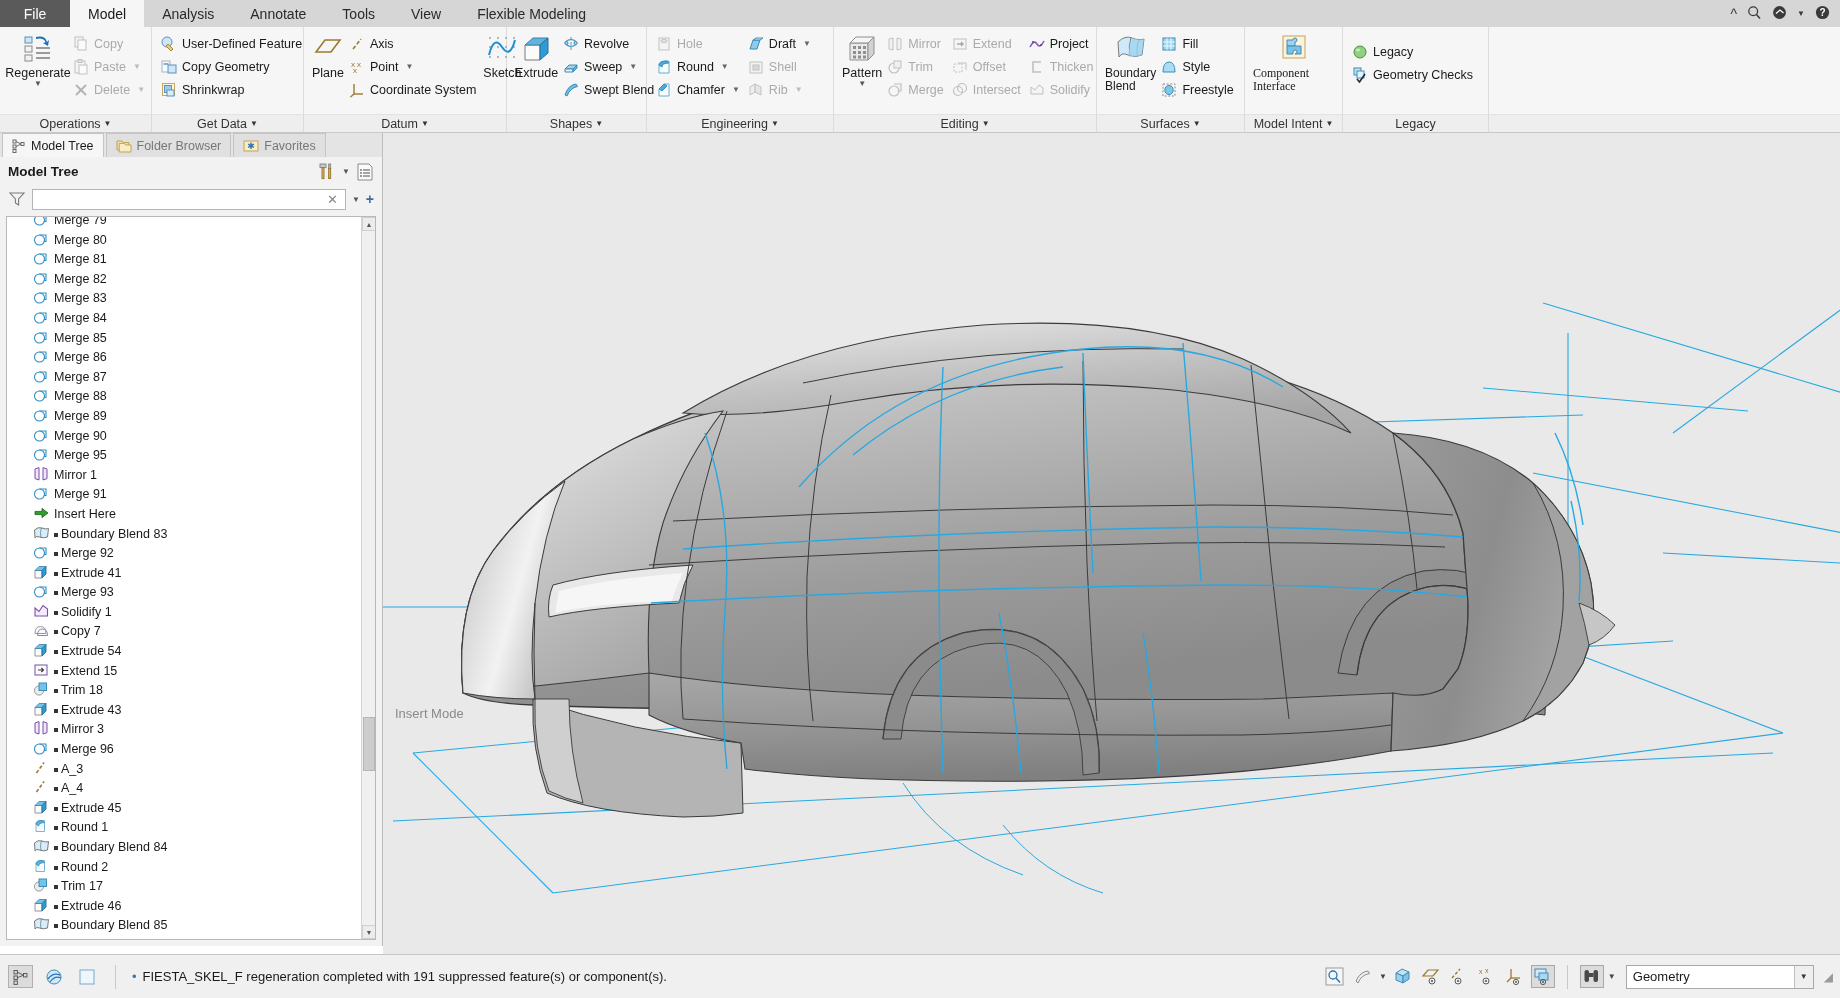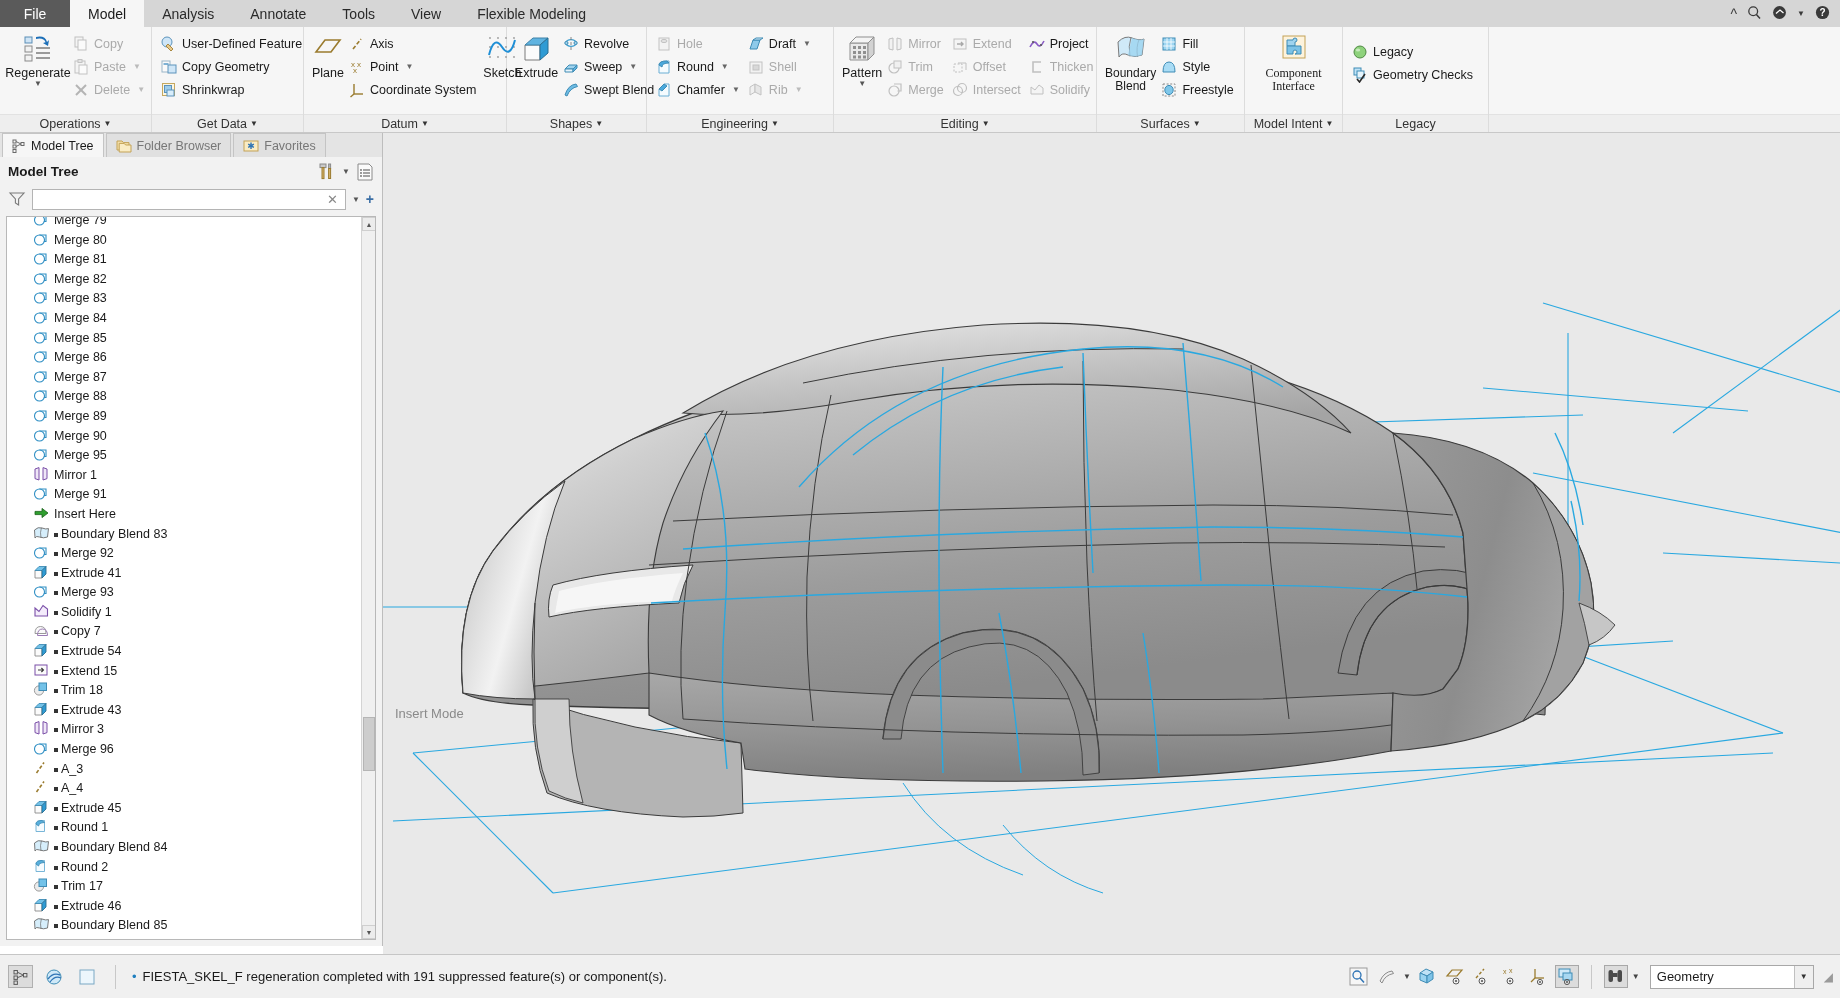--- a/index.html
+++ b/index.html
@@ -48,21 +48,21 @@
     height: 18px; line-height: 18px; text-align: center;
     font-size: 12.5px; color: #333; background: #eeeeee;
     border-top: 1px solid #e2e2e2;
   }
   .rgroup-label .caret { font-size: 8px; margin-left: 3px; position: relative; top: -2px; }
 
   .bigbtn {
     display: flex; flex-direction: column; align-items: center; justify-content: flex-start;
     width: 58px; padding: 2px 2px 0 2px; cursor: default;
   }
-  .bigbtn .lbl { font-size: 12.5px; text-align: center; line-height: 1.1; margin-top: 2px; color:#1a1a1a;}
+  .bigbtn .lbl { font-size: 12.5px; text-align: left; line-height: 1.1; margin-top: 2px; color:#1a1a1a;}
   .bigbtn .caret { font-size: 8px; color: #555; line-height: 6px; }
 
   .smallcol { display: flex; flex-direction: column; justify-content: flex-start; padding-top: 1px; }
   .smallbtn {
     display: flex; align-items: center; gap: 5px; height: 23px;
     padding: 0 5px 0 3px; font-size: 12.5px; white-space: nowrap; cursor: default; color:#1a1a1a;
   }
   .smallbtn.disabled { color: #aaaaaa; }
   .smallbtn .caret { font-size: 8px; color: #666; margin-left: 2px; }
   .smallbtn.disabled .caret { color: #bbb; }
@@ -153,21 +153,21 @@
   }
   .sb-btn.pressed { background:#dcdcdc; border:1px solid #b0b0b0; }
   .sb-sep { width:1px; height:24px; background:#c8c8c8; margin:0 8px; }
   .sb-msg { display:flex; align-items:center; gap:6px; font-size:13px; color:#1a1a1a; }
   .sb-bullet { color:#1f7fbf; font-size:13px; }
   .sb-right { margin-left:auto; display:flex; align-items:center; gap:4px; }
   .sb-ico { width:24px; height:23px; display:flex; align-items:center; justify-content:center; }
   .sb-ico.pressed { background:#dcdcdc; border:1px solid #a8a8a8; }
   .sb-caret { font-size:8px; color:#444; }
   .sb-select {
-    width:164px; height:24px; background:#ffffff; border:1px solid #a8a8a8;
+    width:188px; height:24px; background:#ffffff; border:1px solid #a8a8a8;
     display:flex; align-items:center; padding-left:6px; font-size:13px; margin-left:6px;
   }
   .sb-select .arrow {
     margin-left:auto; width:19px; height:22px; background:#efefef;
     border-left:1px solid #c0c0c0; display:flex; align-items:center; justify-content:center;
     font-size:8px; color:#333;
   }
   .grip { margin-left:6px; color:#9a9a9a; font-size:12px; letter-spacing:-1px;}
 </style>
 </head>

